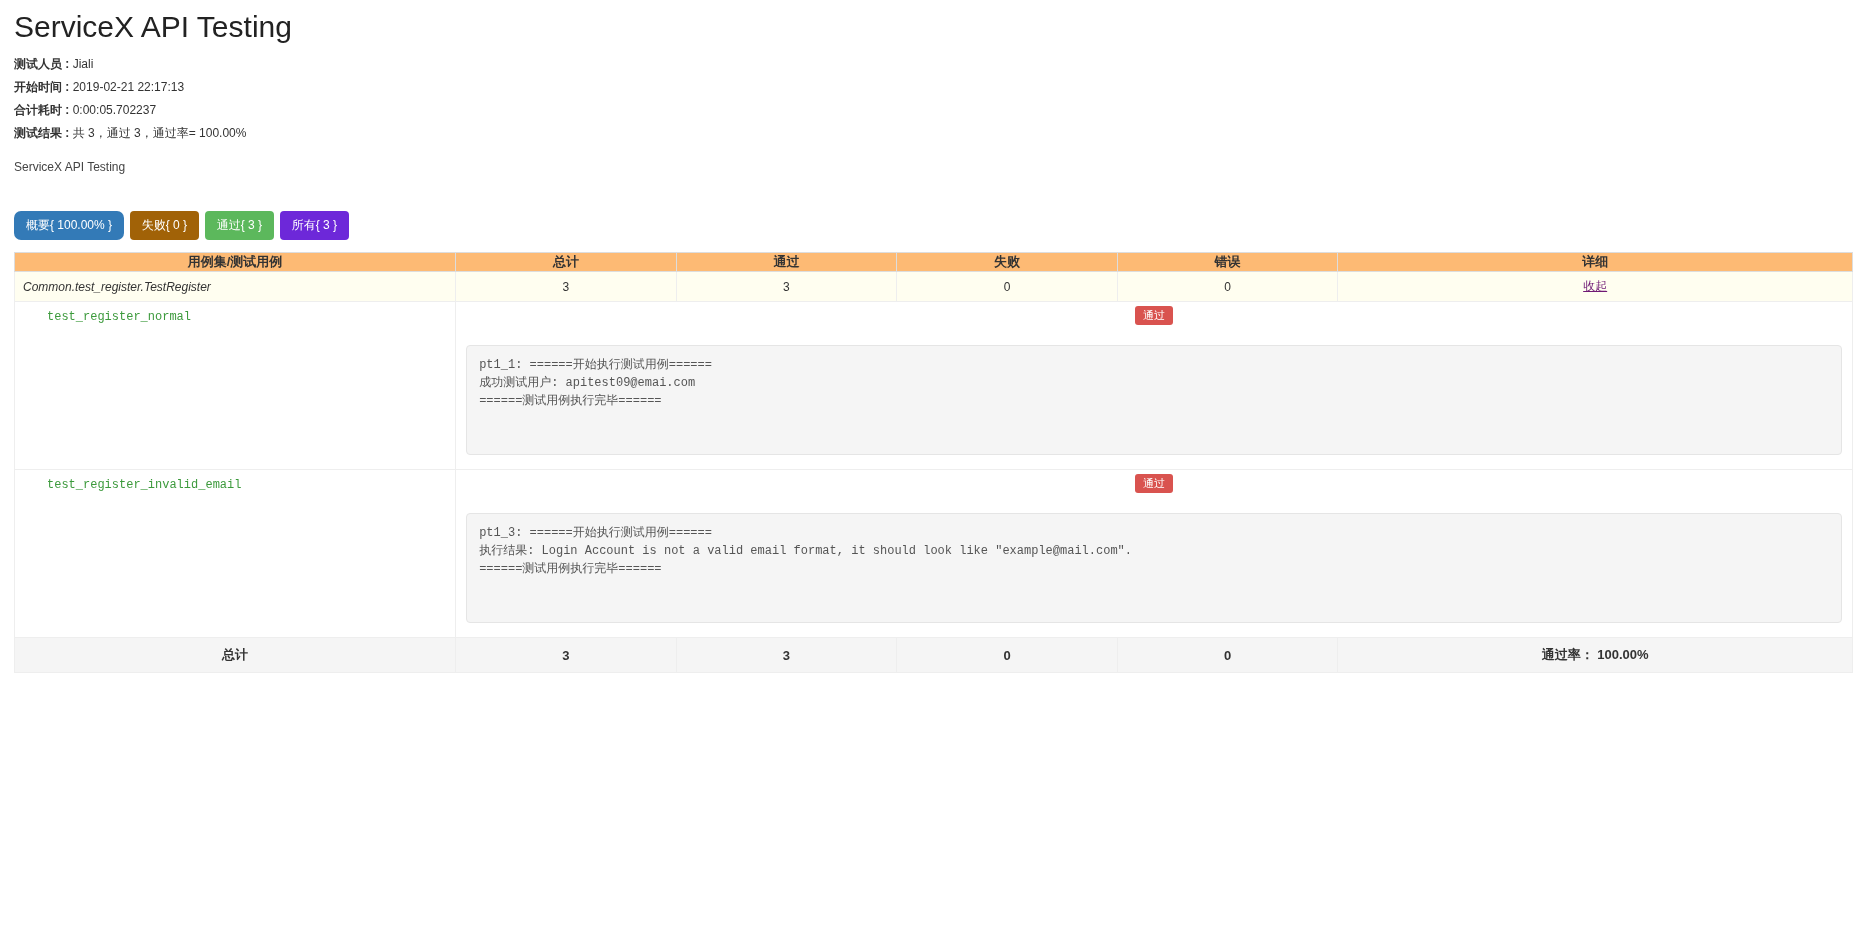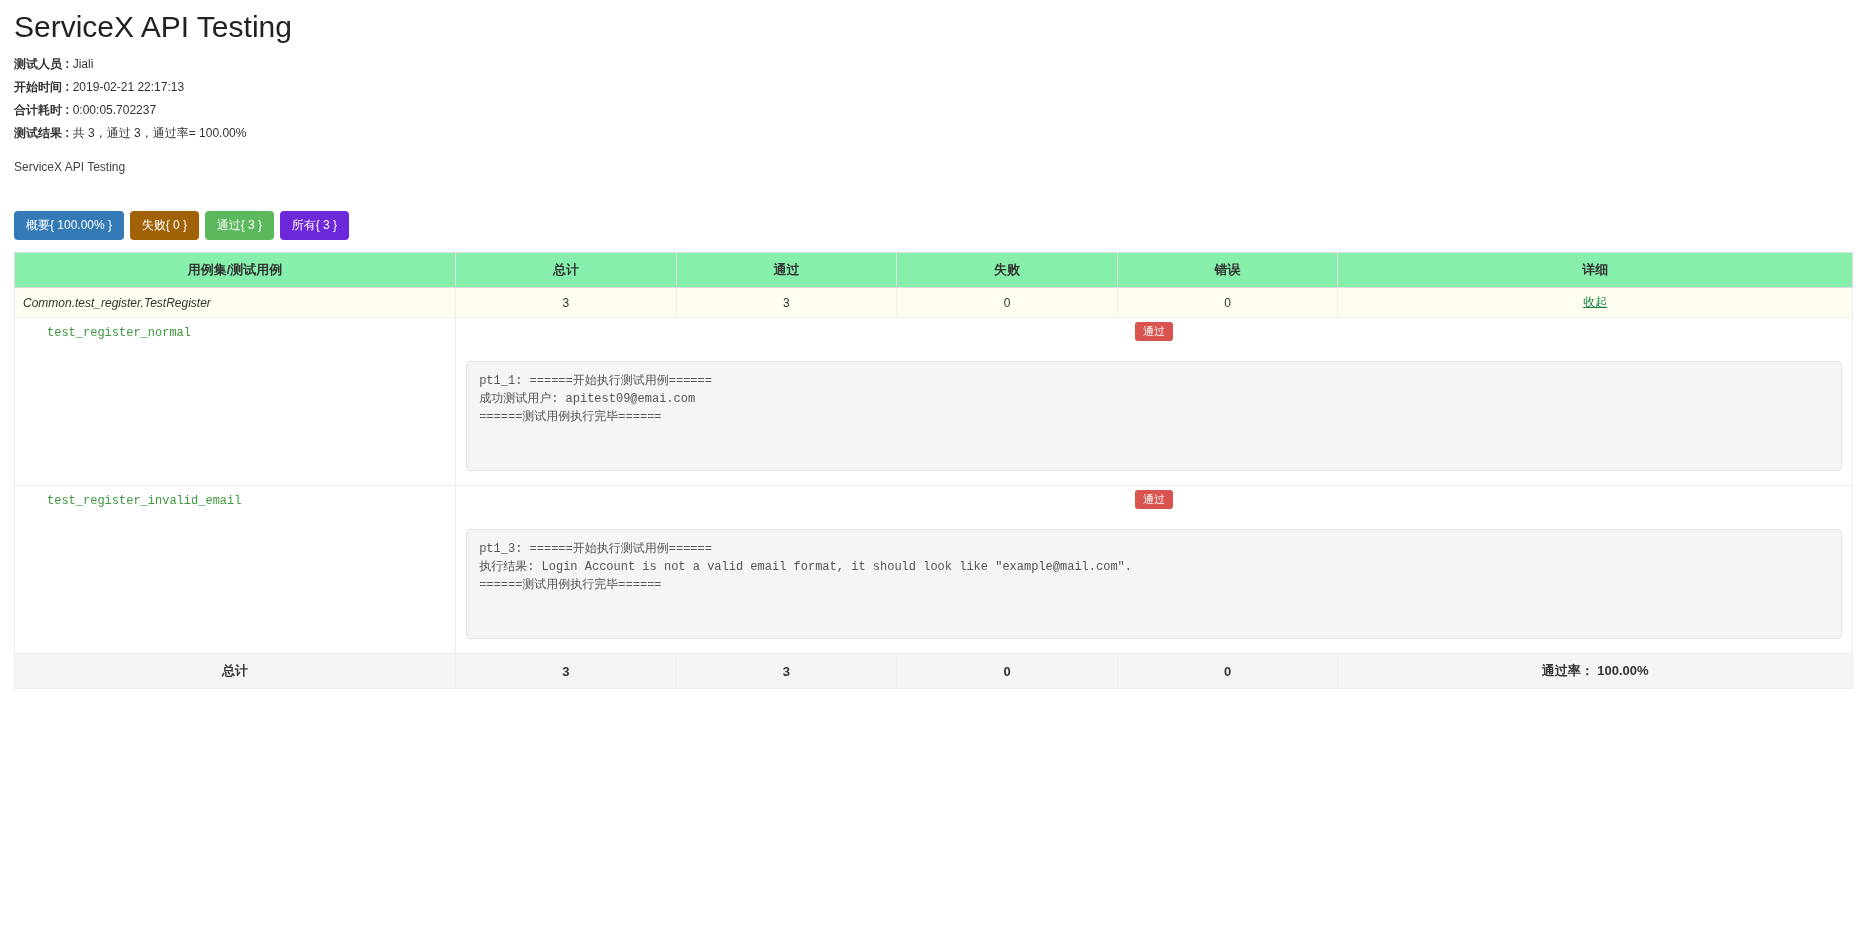--- a/index.html
+++ b/index.html
@@ -31,57 +31,57 @@
     .btn {
       display: inline-block;
       padding: 6px 12px;
       border-radius: 4px;
       color: #fff;
       font-size: 12px;
       border: none;
       cursor: pointer;
       margin-right: 2px;
     }
-    .btn-primary  { background: #337ab7; }
+    .btn-primary  { background: #337ab7; border-radius: 7px; }
     .btn-danger   { background: #a16207; }
     .btn-success  { background: #5cb85c; }
     .btn-info     { background: #6d28d9; margin-top: 17px; }
 
     table.report {
       width: 100%;
       border-collapse: collapse;
       table-layout: fixed;
     }
     table.report col.c-suite  { width: 24%; }
     table.report col.c-num    { width: 12%; }
     table.report col.c-num2   { width: 12%; }
     table.report col.c-num3   { width: 12%; }
     table.report col.c-num4   { width: 12%; }
     table.report col.c-detail { width: 28%; }
 
     table.report th {
-      background: #86efac;
+      background: #fdba74;
       border: 1px solid #ddd;
-      padding: 8px 6px;
+      padding: 0 6px;
       font-weight: 700;
       font-size: 13px;
       text-align: center;
     }
     table.report th:first-child { text-align: center; }
 
     tr.suite-row td {
       background: #fffef0;
       border: 1px solid #eee;
       padding: 6px 8px;
       font-size: 12px;
       text-align: center;
     }
     tr.suite-row td.suite-name { text-align: left; font-style: italic; }
     tr.suite-row a.collapse-link {
-      color: #15803d;
+      color: #701a75;
       text-decoration: underline;
       cursor: pointer;
     }
 
     tr.test-row td {
       border: 1px solid #eee;
       vertical-align: top;
       padding: 0;
     }
     tr.test-row td.test-name-cell {

